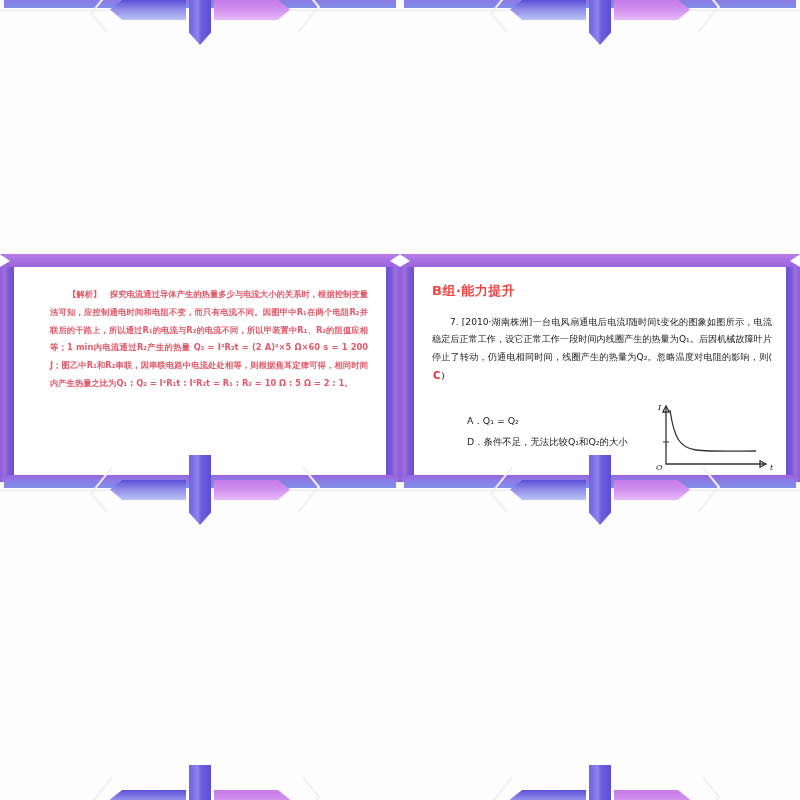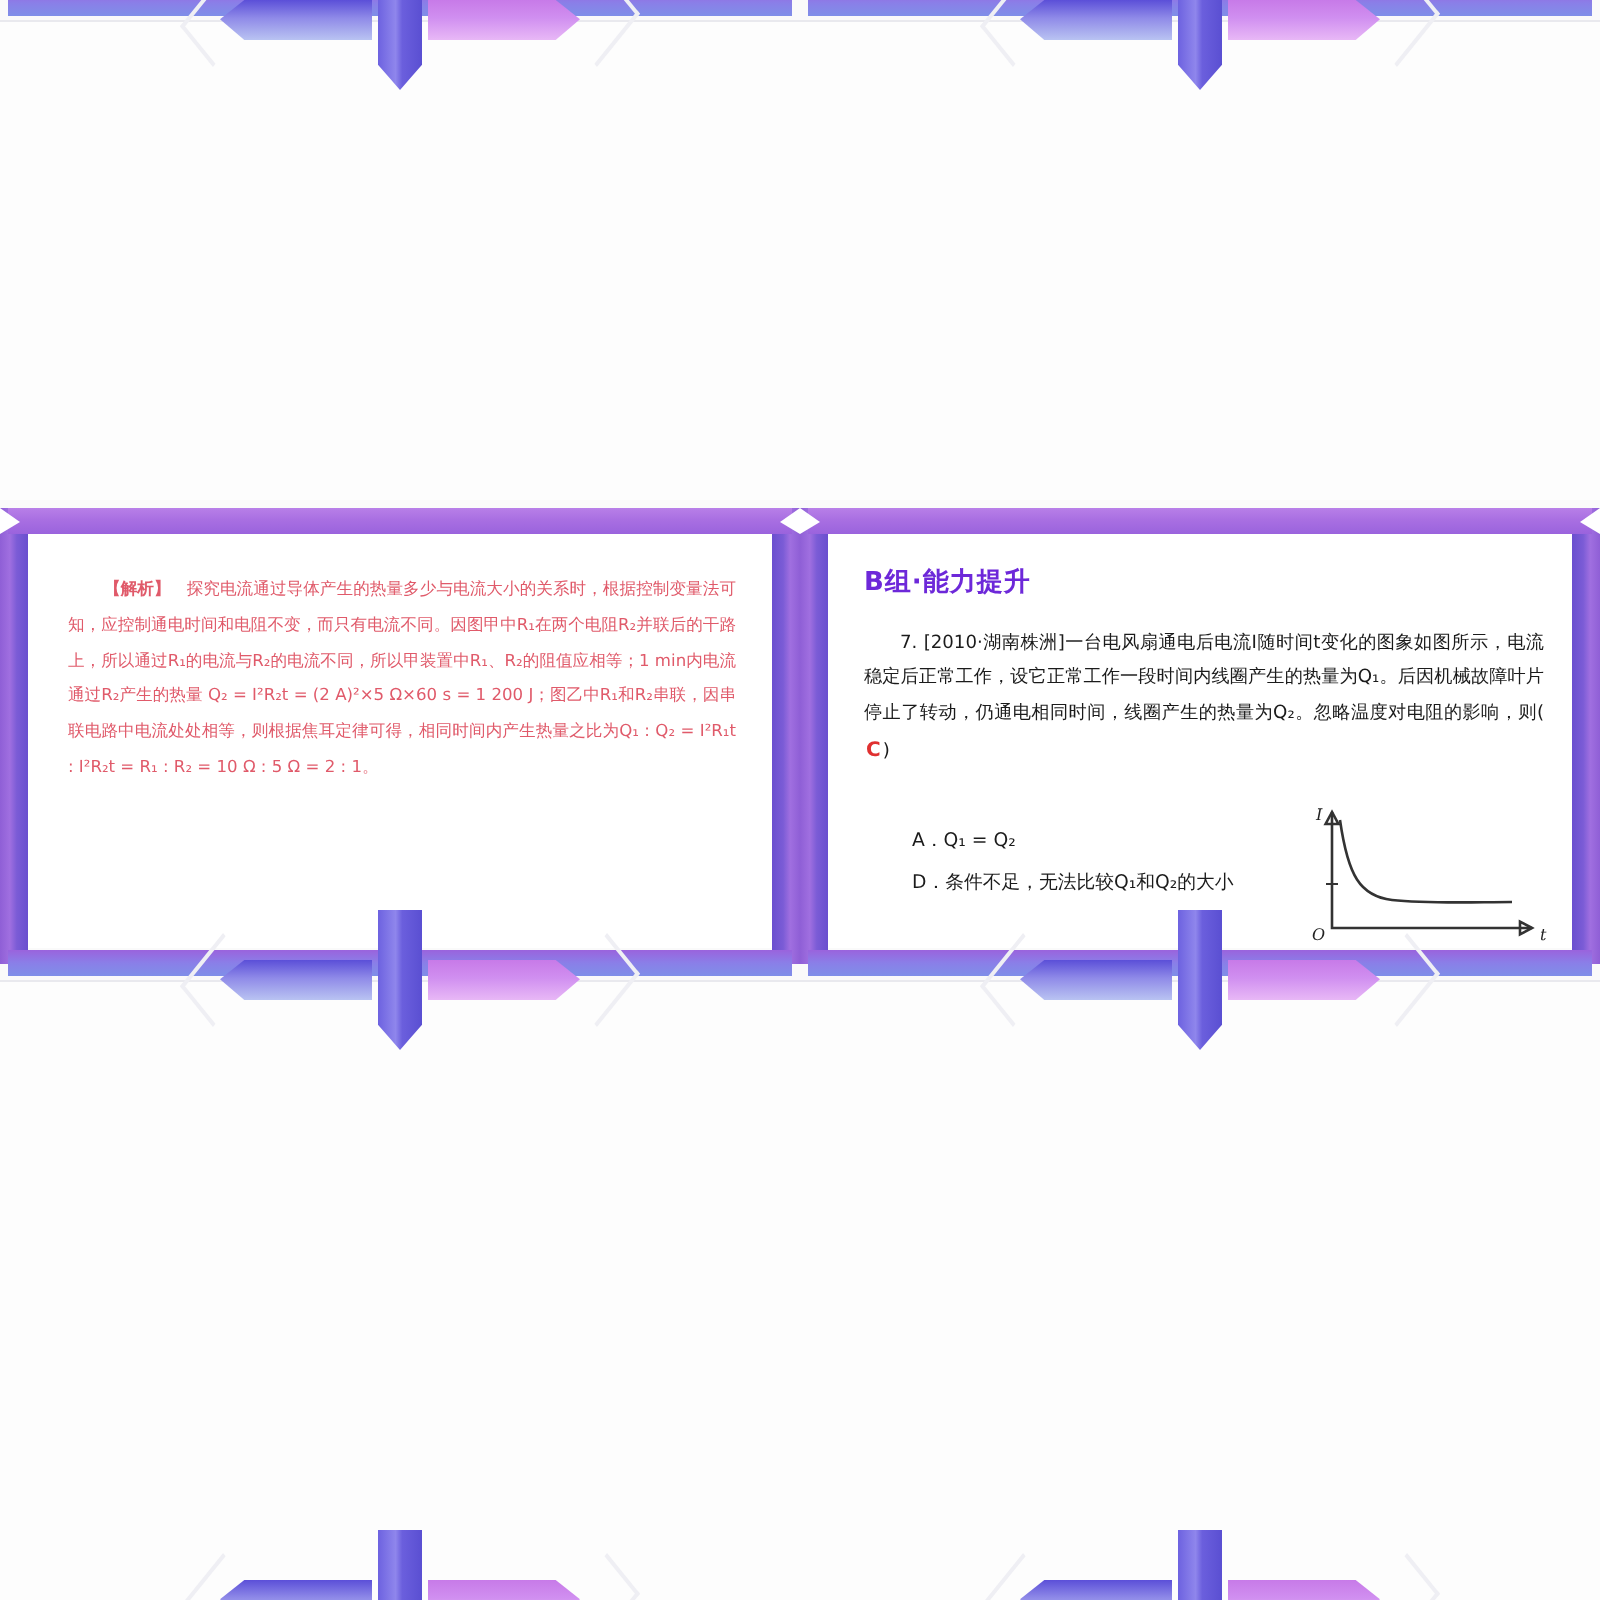--- a/index.html
+++ b/index.html
@@ -106,21 +106,21 @@
     position: absolute; left: 20px; right: 16px;
     font-size: 9.1px; line-height: 1.95;
     color: #1b1b1b; text-align: justify;
   }
   .anal {
     color: #e05a6a; font-size: 8.3px; line-height: 2.15;
   }
   .grp-title {
     position: absolute; left: 20px;
     font-size: 13px; font-weight: bold; letter-spacing: .5px;
-    color: #6d28d9;
+    color: #ef4444;
   }
   .ind { display: inline-block; width: 18px; }
   .ansbox {
     display: inline-block; color: #e03030; font-weight: bold;
     font-size: 10px; padding: 0 1px;
   }
   .opts { position: absolute; font-size: 9.4px; line-height: 2.25; color: #1b1b1b; }
 
   
   .fig { position: absolute; }
@@ -162,42 +162,42 @@
         <span class="barR"></span>
     </div>
     <div class="chev l" style="left:12%;top:0;"></div>
     <div class="chev r" style="left:36%;top:0;"></div>
     <div class="chev l" style="left:62%;top:0;"></div>
     <div class="chev r" style="left:86%;top:0;"></div>
   </div>
 
   <div class="slide">
     <div class="canvas">
-      <div class="body anal" style="top:28px;left:22px;right:20px;">
+      <div class="body anal" style="top:28px;left:38px;right:20px;font-weight:bold;">
         <span class="ind"></span><b>【解析】</b>
         &nbsp;&nbsp;<span>探究电流通过导体产生的热量多少与电流大小的关系时，根据控制变量法可知，应控制通电时间和电阻不变，而只有电流不同。因图甲中R₁在两个电阻R₂并联后的干路上，所以通过R₁的电流与R₂的电流不同，所以甲装置中R₁、R₂的阻值应相等；1 min内电流通过R₂产生的热量 Q₂ = I²R₂t = (2 A)²×5 Ω×60 s = 1 200 J；图乙中R₁和R₂串联，因串联电路中电流处处相等，则根据焦耳定律可得，相同时间内产生热量之比为Q₁ : Q₂ = I²R₁t : I²R₂t = R₁ : R₂ = 10 Ω : 5 Ω = 2 : 1。</span>
       </div>
     </div>
     <span class="ribbon-v left"></span>
     <span class="ribbon-v right"></span>
     <span class="ribbon-h"></span>
     <span class="cap tl"></span>
     <span class="cap tr"></span>
     <span class="ribbon-h bot"></span>
   </div>
 
   <div class="slide">
     <div class="canvas">
       <div class="grp-title" style="top:24px;">B组·能力提升</div>
       <div class="body" style="top:56px;left:20px;right:16px;line-height:1.9;">
         <span class="ind"></span><span>7.</span>
         <span>[2010·湖南株洲]</span><span>一台电风扇通电后电流I随时间t变化的图象如图所示，电流稳定后正常工作，设它正常工作一段时间内线圈产生的热量为Q₁。后因机械故障叶片停止了转动，仍通电相同时间，线圈产生的热量为Q₂。忽略温度对电阻的影响，则(</span>
         <span class="ansbox">C</span><span>)</span>
       </div>
-      <div class="opts" style="top:152px;left:44px;">
+      <div class="opts" style="top:152px;left:55px;">
         <div>A．Q₁ = Q₂</div>
         <div>D．条件不足，无法比较Q₁和Q₂的大小</div>
       </div>
       <div class="fig" style="left:236px;top:140px;">
         <svg width="140" height="80" viewBox="0 0 140 80">
           <path class="ln2" d="M18 8 L18 66 L118 66"></path>
           <path class="ln2" d="M18 8 l-3.2 6 h6.4 z" fill="#333"></path>
           <path class="ln2" d="M118 66 l-6 -3.2 v6.4 z" fill="#333"></path>
           <path class="ln2" d="M22 12 C26 40, 32 50, 48 52 C66 54, 90 53, 108 53"></path>
           <line class="ln" x1="15" y1="44" x2="21" y2="44"></line>

